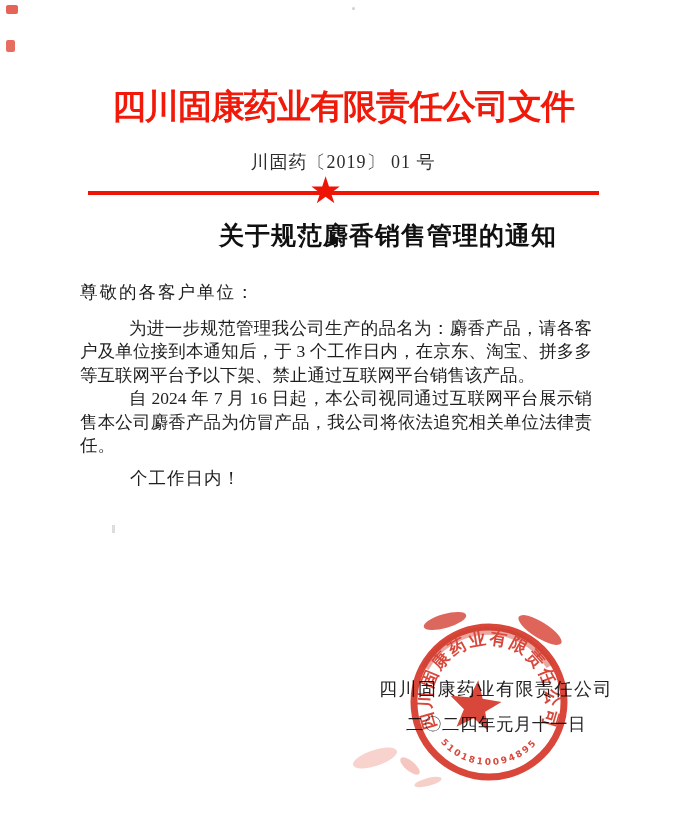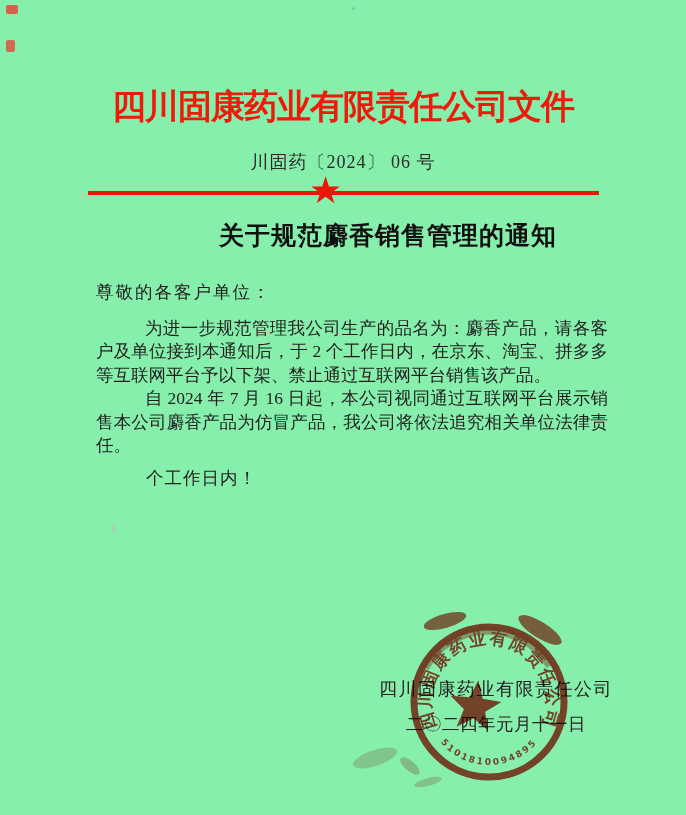--- a/index.html
+++ b/index.html
@@ -1,19 +1,19 @@
 <!DOCTYPE html>
 <html><head>
 <meta charset="utf-8">
 <style>
   html,body{margin:0;padding:0;background:#9a9a9a;}
   .page{
     position:relative;
     width:686px;height:815px;
-    background:#86efac;
+    background:#ffffff;
     overflow:hidden;
     font-family:"Liberation Serif","DejaVu Serif",serif;
     color:#1e1e1e;
     margin:0 auto;
   }
   
   .artifact{position:absolute;background:#e2483a;border-radius:2px;}
   .artifact-1{left:6px;top:5px;width:12px;height:9px;opacity:.85;}
   .artifact-2{left:6px;top:40px;width:9px;height:12px;opacity:.8;}
   .speck{position:absolute;left:352px;top:7px;width:3px;height:3px;background:#8a8a8a;opacity:.4;border-radius:50%;}
@@ -42,21 +42,21 @@
   }
   .subject{
     position:absolute;top:202px;left:0;width:100%;
     text-align:center;margin:17px;
     font-size:25px;font-weight:bold;color:#101010;
     font-family:"Liberation Sans","DejaVu Sans",sans-serif;
     letter-spacing:1px;
     padding-left:28px;
   }
   .body-block{
-    position:absolute;top:281px;left:96px;width:512px;
+    position:absolute;top:281px;left:80px;width:512px;
     font-size:17.5px;line-height:23.5px;text-align:justify;
   }
   .salutation{margin:0;letter-spacing:2px;}
   .body-block p.para{margin:0;text-indent:49px;}
   .body-block p.para-1{margin-top:12px;}
   .closing{margin:9px 0 0 0;text-indent:50px;letter-spacing:1px;}
 
   .signature-block{
     position:absolute;top:677px;left:346px;width:300px;
     text-align:center;color:#222;
@@ -80,30 +80,30 @@
 
 <div class="page">
 
   <div class="artifact artifact-1"></div>
   <div class="artifact artifact-2"></div>
   <div class="speck"></div>
   <div class="speck2"></div>
 
   <h1 class="doc-title">四川固康药业有限责任公司文件</h1>
 
-  <div class="doc-number">川固药〔2024〕 06 号</div>
+  <div class="doc-number">川固药〔2019〕 01 号</div>
 
   <div class="divider-line"></div>
   <div class="divider-star">★</div>
 
   <h2 class="subject">关于规范麝香销售管理的通知</h2>
 
   <div class="body-block">
     <p class="salutation">尊敬的各客户单位：</p>
-    <p class="para para-1">为进一步规范管理我公司生产的品名为：麝香产品，请各客户及单位接到本通知后，于 2 个工作日内，在京东、淘宝、拼多多等互联网平台予以下架、禁止通过互联网平台销售该产品。</p>
+    <p class="para para-1">为进一步规范管理我公司生产的品名为：麝香产品，请各客户及单位接到本通知后，于 3 个工作日内，在京东、淘宝、拼多多等互联网平台予以下架、禁止通过互联网平台销售该产品。</p>
     <p class="para">自 2024 年 7 月 16 日起，本公司视同通过互联网平台展示销售本公司麝香产品为仿冒产品，我公司将依法追究相关单位法律责任。</p>
     <p class="closing">个工作日内！</p>
   </div>
 
   <div class="signature-block">
     <div class="signature-company">四川固康药业有限责任公司</div>
     <div class="signature-date">二〇二四年元月十一日</div>
   </div>
 
   <div class="seal-smudge"></div>

